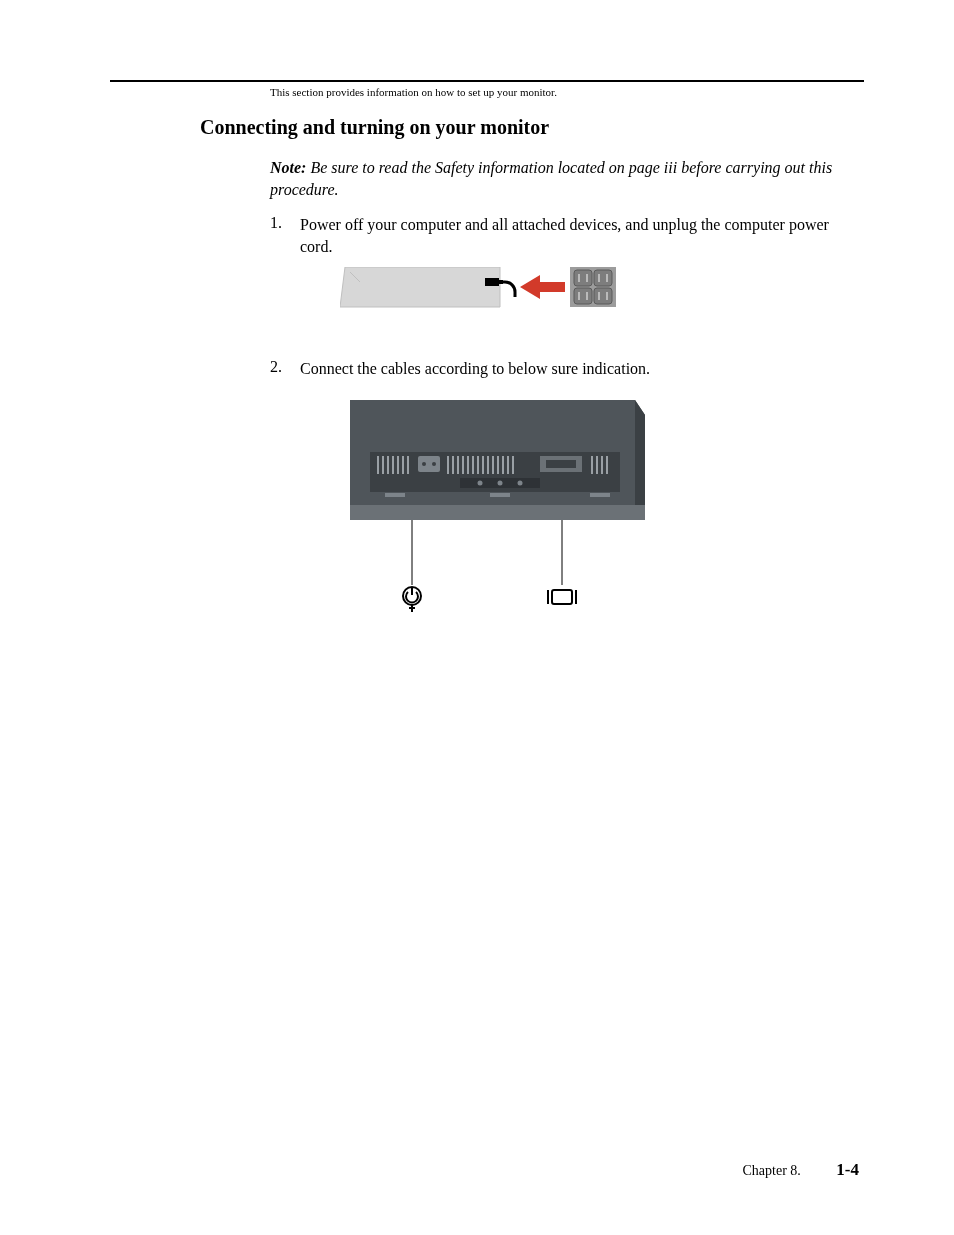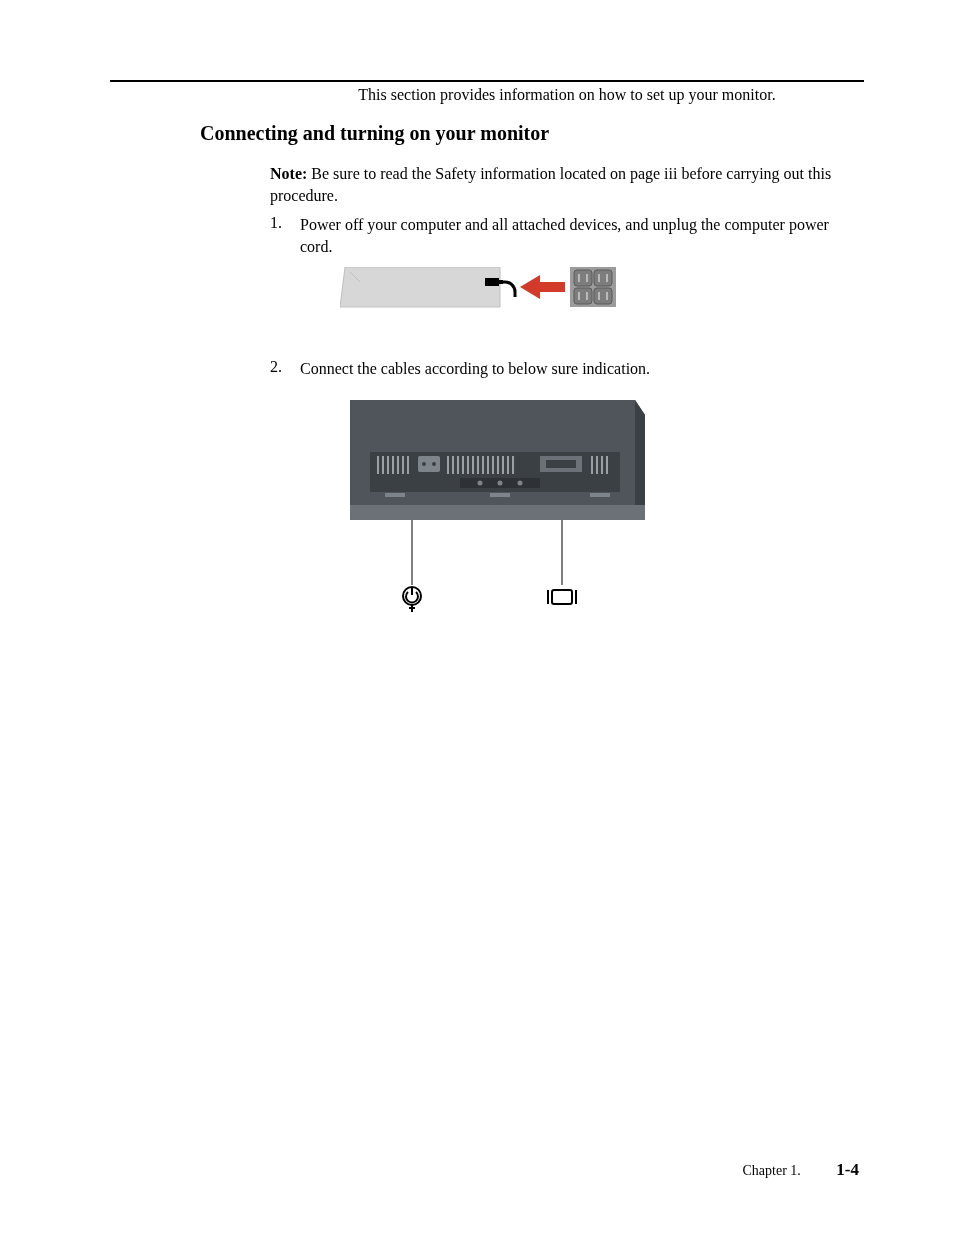--- a/index.html
+++ b/index.html
@@ -21,34 +21,34 @@
   .rule {
     border-top: 2px solid #000;
     margin-bottom: 4px;
   }
   .h1 {
     font-size: 22px;
     font-weight: bold;
     margin: 0 0 18px 0;
   }
   .intro {
-    font-size: 16px;
+    font-size: 11px;
     margin: 0 0 18px 160px;
-    text-align: center;
   }
   .h2 {
     font-size: 20px;
     font-weight: bold;
     margin: 0 0 18px 90px;
     font-family: Liberation Serif, serif;
   }
   .note-block {
     font-size: 16px;
-    margin: 0 0 8px 160px;
+    margin: 0 0 14px 160px;
     line-height: 1.35;
+    font-style: italic;
   }
   .note-label { font-weight: bold; }
   .ol {
     font-size: 16px;
     margin: 0 0 0 160px;
     padding: 0;
   }
   .li {
     display: flex;
     margin-bottom: 12px;
@@ -194,16 +194,16 @@
               <line x1="0" y1="2" x2="0" y2="16" stroke="#000" stroke-width="2"></line>
               <line x1="28" y1="2" x2="28" y2="16" stroke="#000" stroke-width="2"></line>
             </g>
           </svg>
         </div>
       </div>
     </div>
   </div>
 
   <div class="footer">
-    <span>Chapter 1.</span>
+    <span>Chapter 8.</span>
     <span class="pn">1-4</span>
   </div>
 </div>
 
 </body></html>

